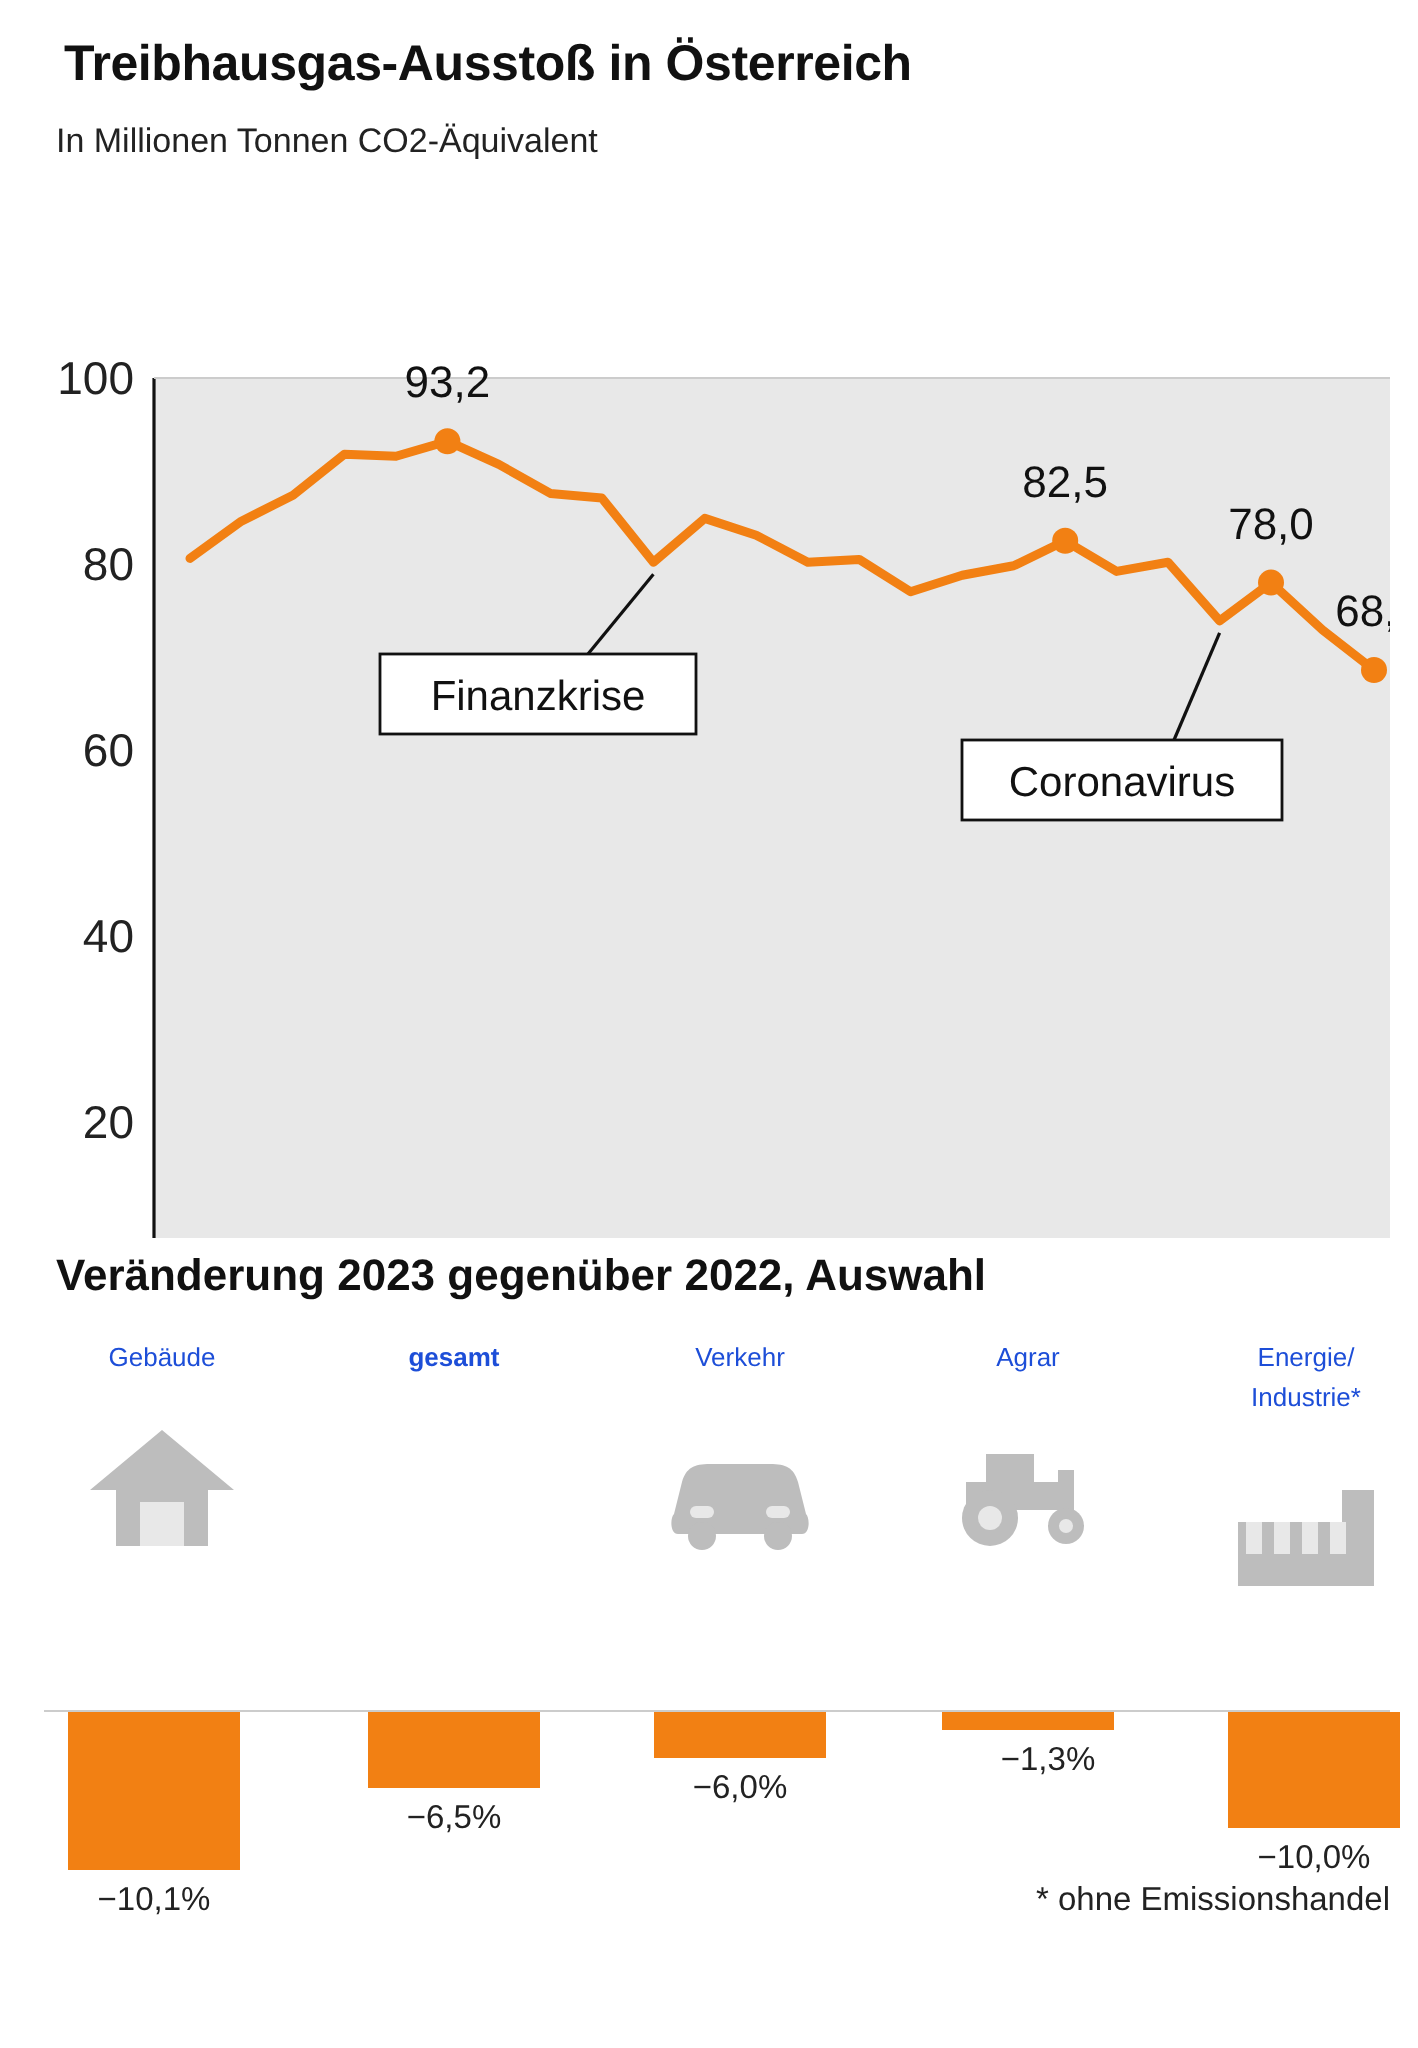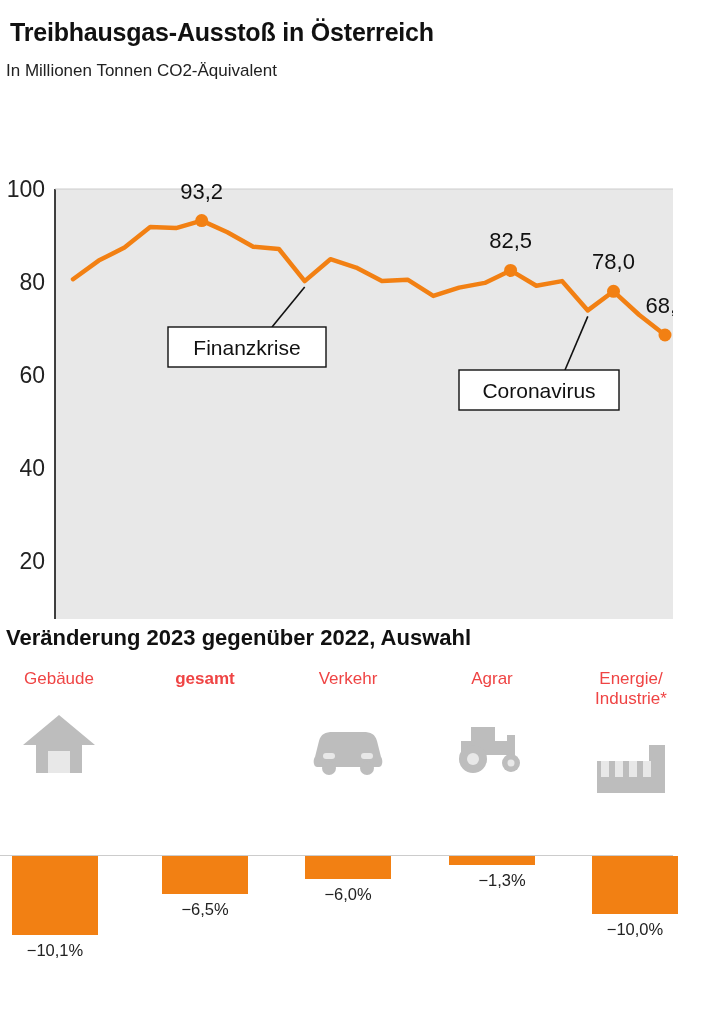--- a/index.html
+++ b/index.html
@@ -13,21 +13,21 @@
     font-family: "Liberation Sans", sans-serif;
     color: #111111;
     position: relative;
     overflow: hidden;
   }
   .page {
     position: relative;
     width: 708px;
     height: 1024px;
     box-sizing: border-box;
-    padding: 0 0;
+    padding: 0 22px;
   }
 
   
   .title-bar {
     display: inline-block;
     background: #ffffff;
     padding: 2px 10px 4px 10px;
     margin-top: 16px;
   }
   .title-bar h1 {
@@ -67,22 +67,22 @@
     width: 673px;
     height: 300px;
   }
   .cat {
     position: absolute;
     top: 0;
     width: 130px;
     text-align: center;
   }
   .cat-label {
-    font-size: 17px;
-    color: #ef4444;
+    font-size: 13px;
+    color: #1d4ed8;
     line-height: 20px;
   }
   .cat-label.bold { font-weight: bold; }
 
   .icon-box {
     height: 78px;
     display: flex;
     align-items: flex-end;
     justify-content: center;
     margin-top: 8px;
@@ -277,15 +277,16 @@
     <div class="bar" style="left:305px; top:187px; width:86px; height:23px;"></div>
     <div class="bar" style="left:449px; top:187px; width:86px; height:9px;"></div>
     <div class="bar" style="left:592px; top:187px; width:86px; height:58px;"></div>
 
     <div class="bar-val" style="left:-10px; top:272px;">−10,1%</div>
     <div class="bar-val" style="left:140px; top:231px;">−6,5%</div>
     <div class="bar-val" style="left:283px; top:216px;">−6,0%</div>
     <div class="bar-val" style="left:437px; top:202px;">−1,3%</div>
     <div class="bar-val" style="left:570px; top:251px;">−10,0%</div>
 
+    <div class="footnote">* ohne Emissionshandel</div>
   </div>
 
 </div>
 
 </body></html>

